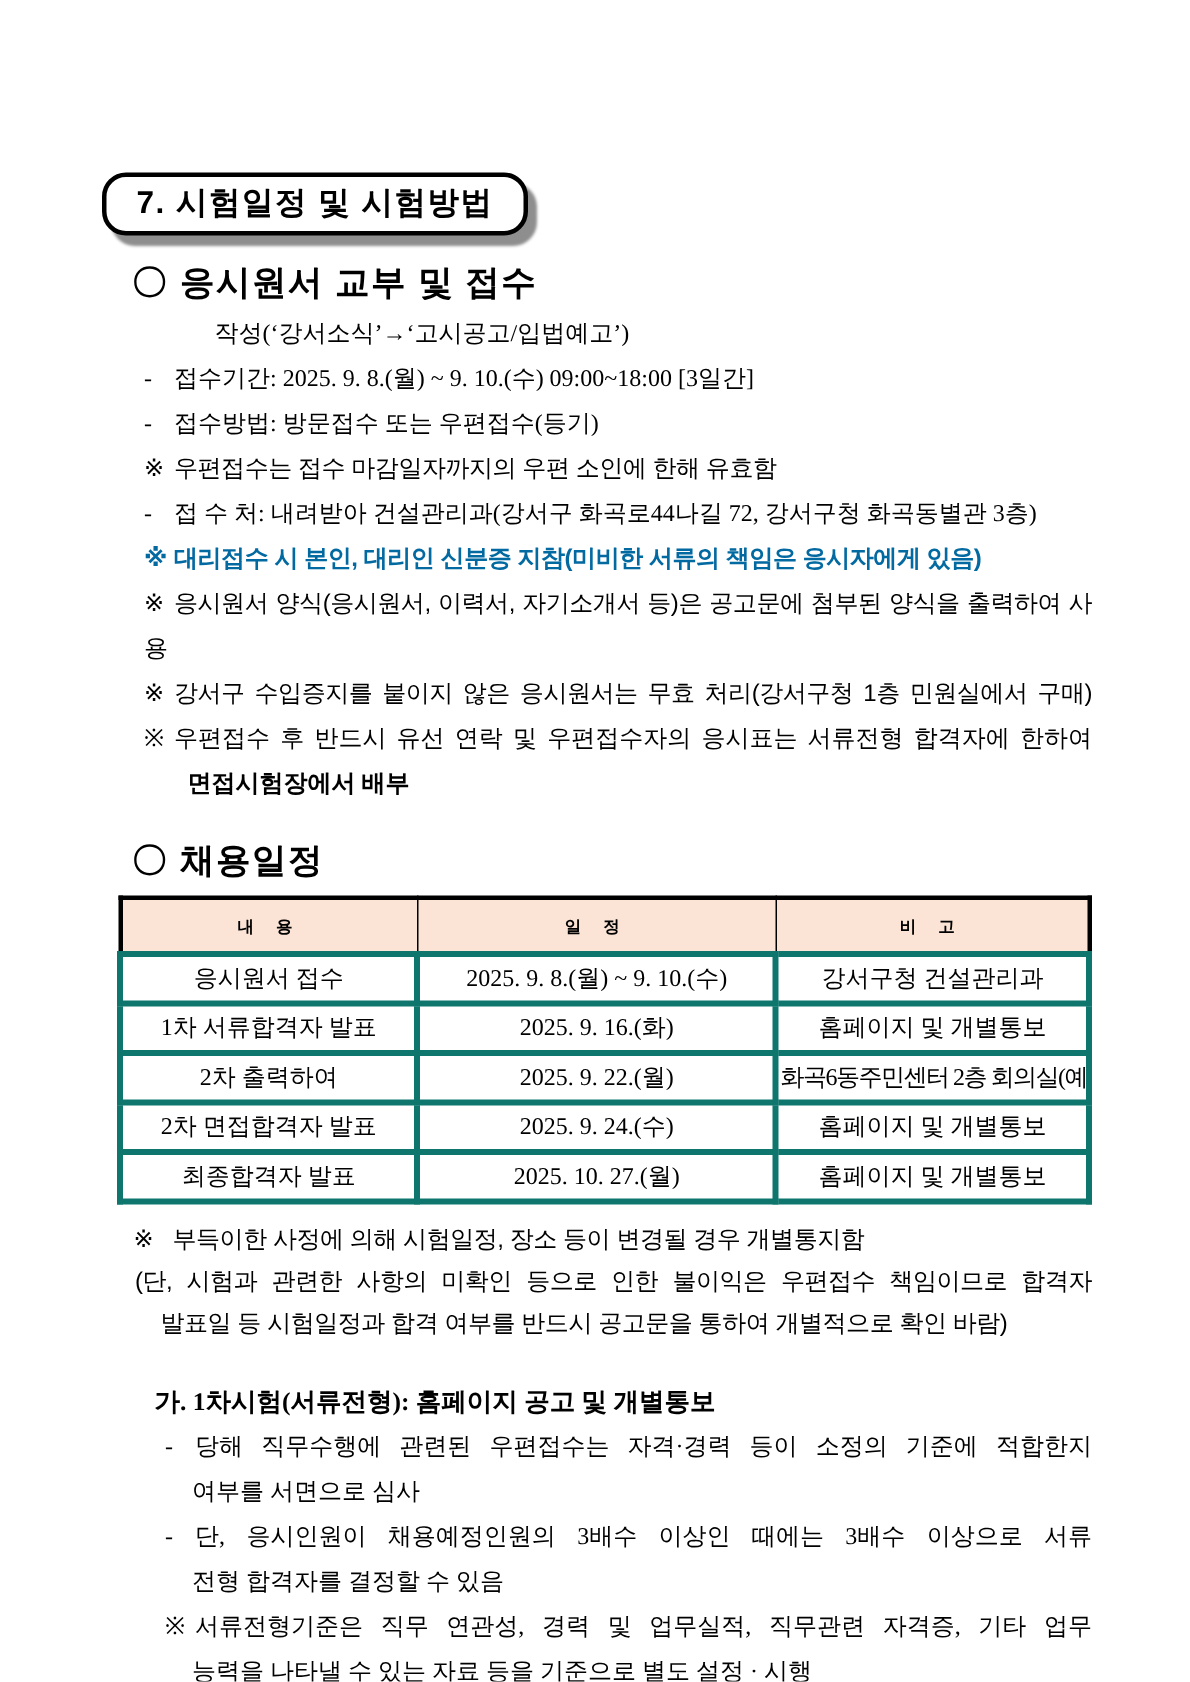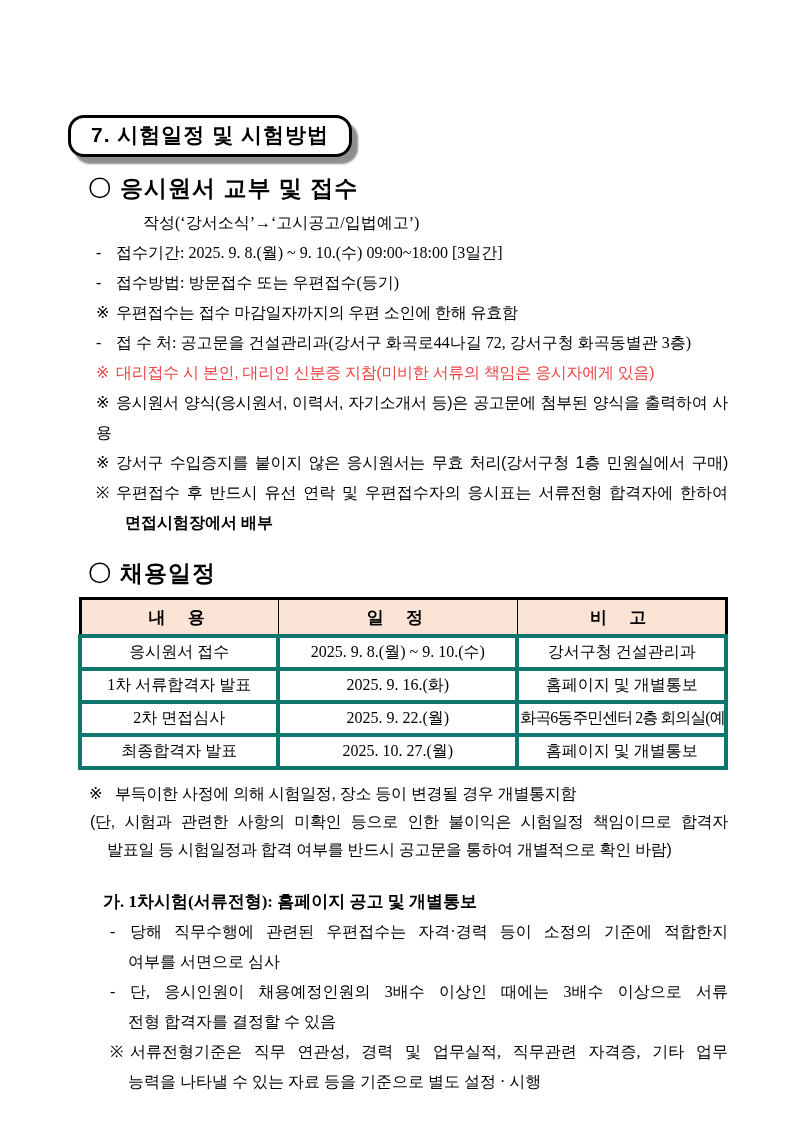--- a/index.html
+++ b/index.html
@@ -28,32 +28,32 @@
   }
   .sec-head .bullet{margin-right:8px;font-weight:bold;}
 
   
   .line{font-size:16px;line-height:30px;white-space:nowrap;}
   .line .marker{display:inline-block;width:20px;}
   .indent1{margin-left:18px;}
   .cont{margin-left:65px;}
   .cont2{margin-left:47px;font-weight:bold;}
   .sans{font-family:"Liberation Sans","DejaVu Sans",sans-serif;letter-spacing:-0.3px;}
-  .blue{color:#ef4444;}
+  .blue{color:#0369a1;font-weight:bold;}
   .just{white-space:normal;text-align:justify;text-align-last:justify;}
 
   
   table.schedule{
     border-collapse:collapse;width:650px;margin-top:8px;
     border:3px solid #000;table-layout:fixed;
   }
   table.schedule th{
     background:#FBE4D5;border:1px solid #000;border-bottom:3px solid #000;
-    font-family:Liberation Mono, monospace;
-    font-weight:bold;font-size:17px;height:32px;letter-spacing:6px;
+    font-family:Liberation Serif, serif;
+    font-weight:bold;font-size:11px;height:32px;letter-spacing:6px;
   }
   table.schedule td{
     border:4px solid #0f766e;text-align:center;font-size:16px;height:27px;
     overflow:hidden;white-space:nowrap;
   }
   td.condensed{font-size:14px;letter-spacing:-1px;}
 
   
   .note{font-size:16px;line-height:28px;white-space:nowrap;}
   .note-first{margin-top:10px;margin-left:11px;
@@ -94,21 +94,21 @@
 
   <div class="line indent1">
     <span class="marker">-</span><span>접수방법: 방문접수 또는 우편접수(등기)</span>
   </div>
 
   <div class="line indent1 sans">
     <span class="marker">※</span><span>우편접수는 접수 마감일자까지의 우편 소인에 한해 유효함</span>
   </div>
 
   <div class="line indent1">
-    <span class="marker">-</span><span>접 수 처: 공고문을 건설관리과(강서구 화곡로44나길 72, 강서구청 화곡동별관 3층)</span>
+    <span class="marker">-</span><span>접 수 처: 내려받아 건설관리과(강서구 화곡로44나길 72, 강서구청 화곡동별관 3층)</span>
   </div>
 
   <div class="line indent1 sans blue">
     <span class="marker">※</span><span>대리접수 시 본인, 대리인 신분증 지참(미비한 서류의 책임은 응시자에게 있음)</span>
   </div>
 
   <div class="line indent1 sans just">
     <span class="marker">※</span><span>응시원서 양식(응시원서, 이력서, 자기소개서 등)은 공고문에 첨부된 양식을 출력하여 사용</span>
   </div>
 
@@ -146,37 +146,42 @@
         <td>응시원서 접수</td>
         <td>2025. 9. 8.(월) ~ 9. 10.(수)</td>
         <td>강서구청 건설관리과</td>
       </tr>
       <tr>
         <td>1차 서류합격자 발표</td>
         <td>2025. 9. 16.(화)</td>
         <td>홈페이지 및 개별통보</td>
       </tr>
       <tr>
-        <td>2차 면접심사</td>
+        <td>2차 출력하여</td>
         <td>2025. 9. 22.(월)</td>
         <td class="condensed">화곡6동주민센터 2층 회의실(예정)</td>
+      </tr>
+      <tr>
+        <td>2차 면접합격자 발표</td>
+        <td>2025. 9. 24.(수)</td>
+        <td>홈페이지 및 개별통보</td>
       </tr>
       <tr>
         <td>최종합격자 발표</td>
         <td>2025. 10. 27.(월)</td>
         <td>홈페이지 및 개별통보</td>
       </tr>
     </tbody>
   </table>
 
   <div class="note note-first">
     <span class="marker">※</span><span>부득이한 사정에 의해 시험일정, 장소 등이 변경될 경우 개별통지함</span>
   </div>
   <div class="note note-l2 just">
-    <span>(단, 시험과 관련한 사항의 미확인 등으로 인한 불이익은 시험일정 책임이므로 합격자</span>
+    <span>(단, 시험과 관련한 사항의 미확인 등으로 인한 불이익은 우편접수 책임이므로 합격자</span>
   </div>
   <div class="note note-l3">
     <span>발표일 등 시험일정과 합격 여부를 반드시 공고문을 통하여 개별적으로 확인 바람)</span>
   </div>
 
   
   <div class="s3">
     <div class="sub-head">가. 1차시험(서류전형): 홈페이지 공고 및 개별통보</div>
 
     <div class="line indent1 just">

